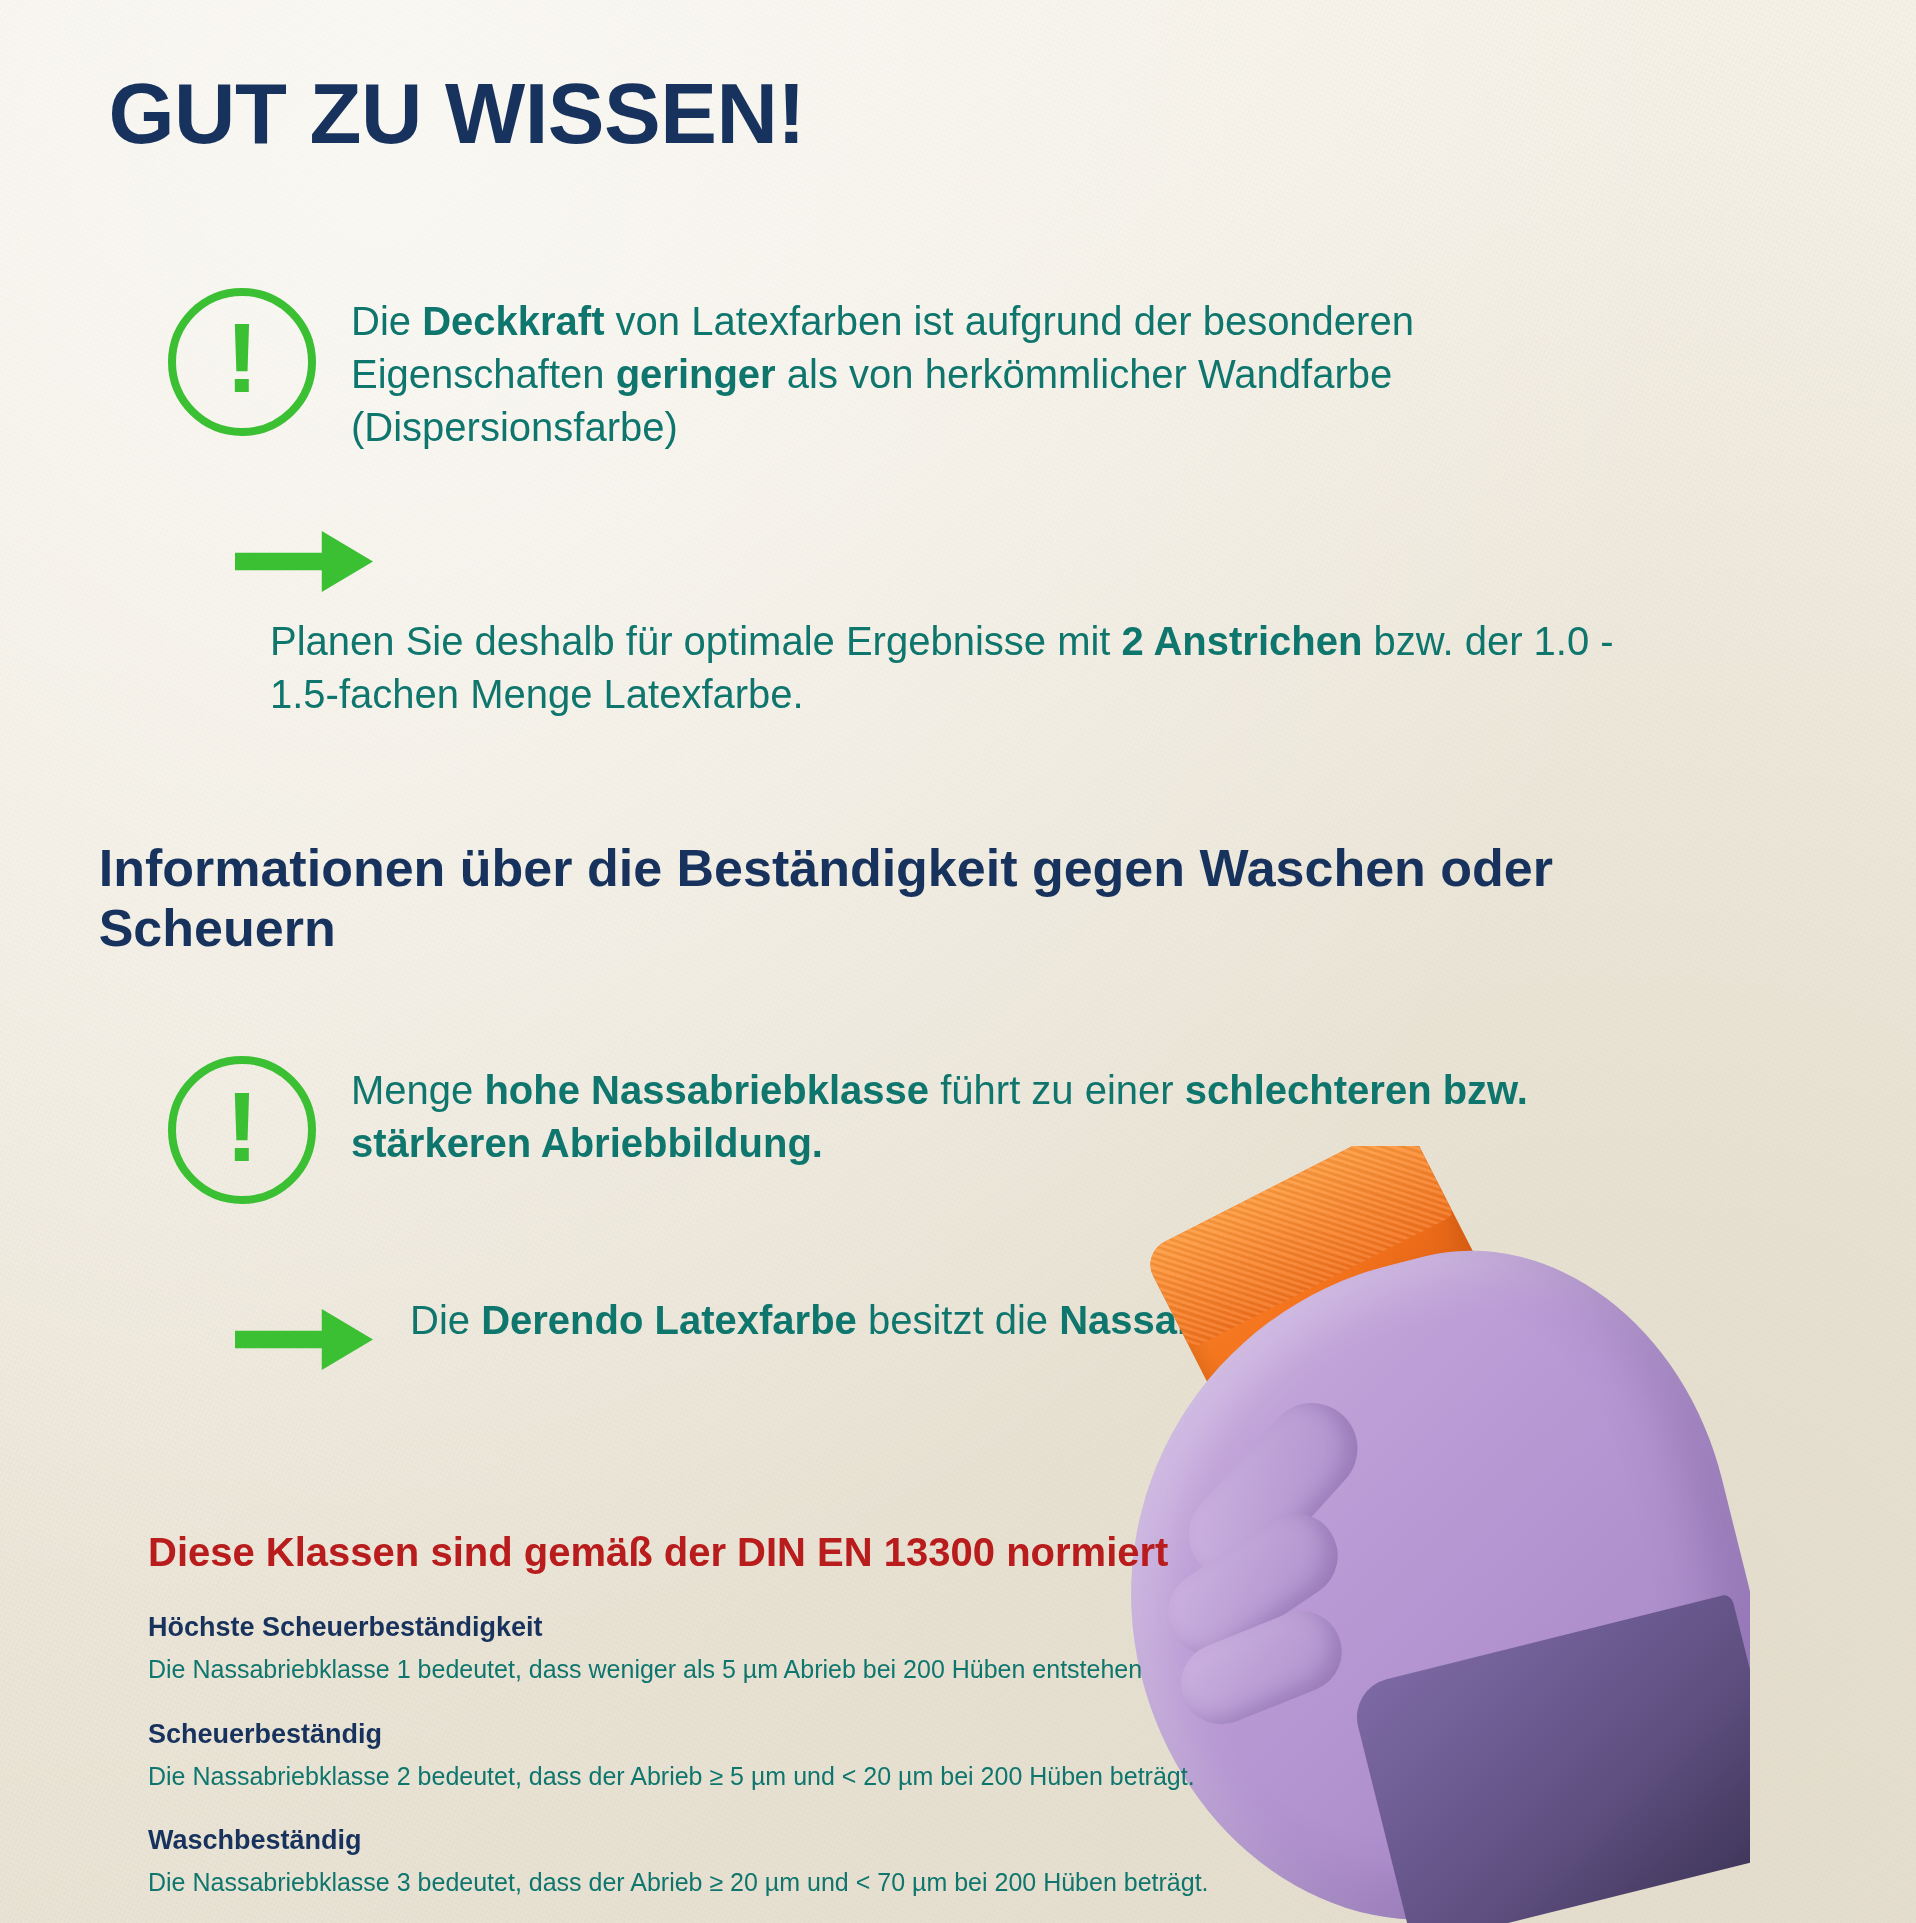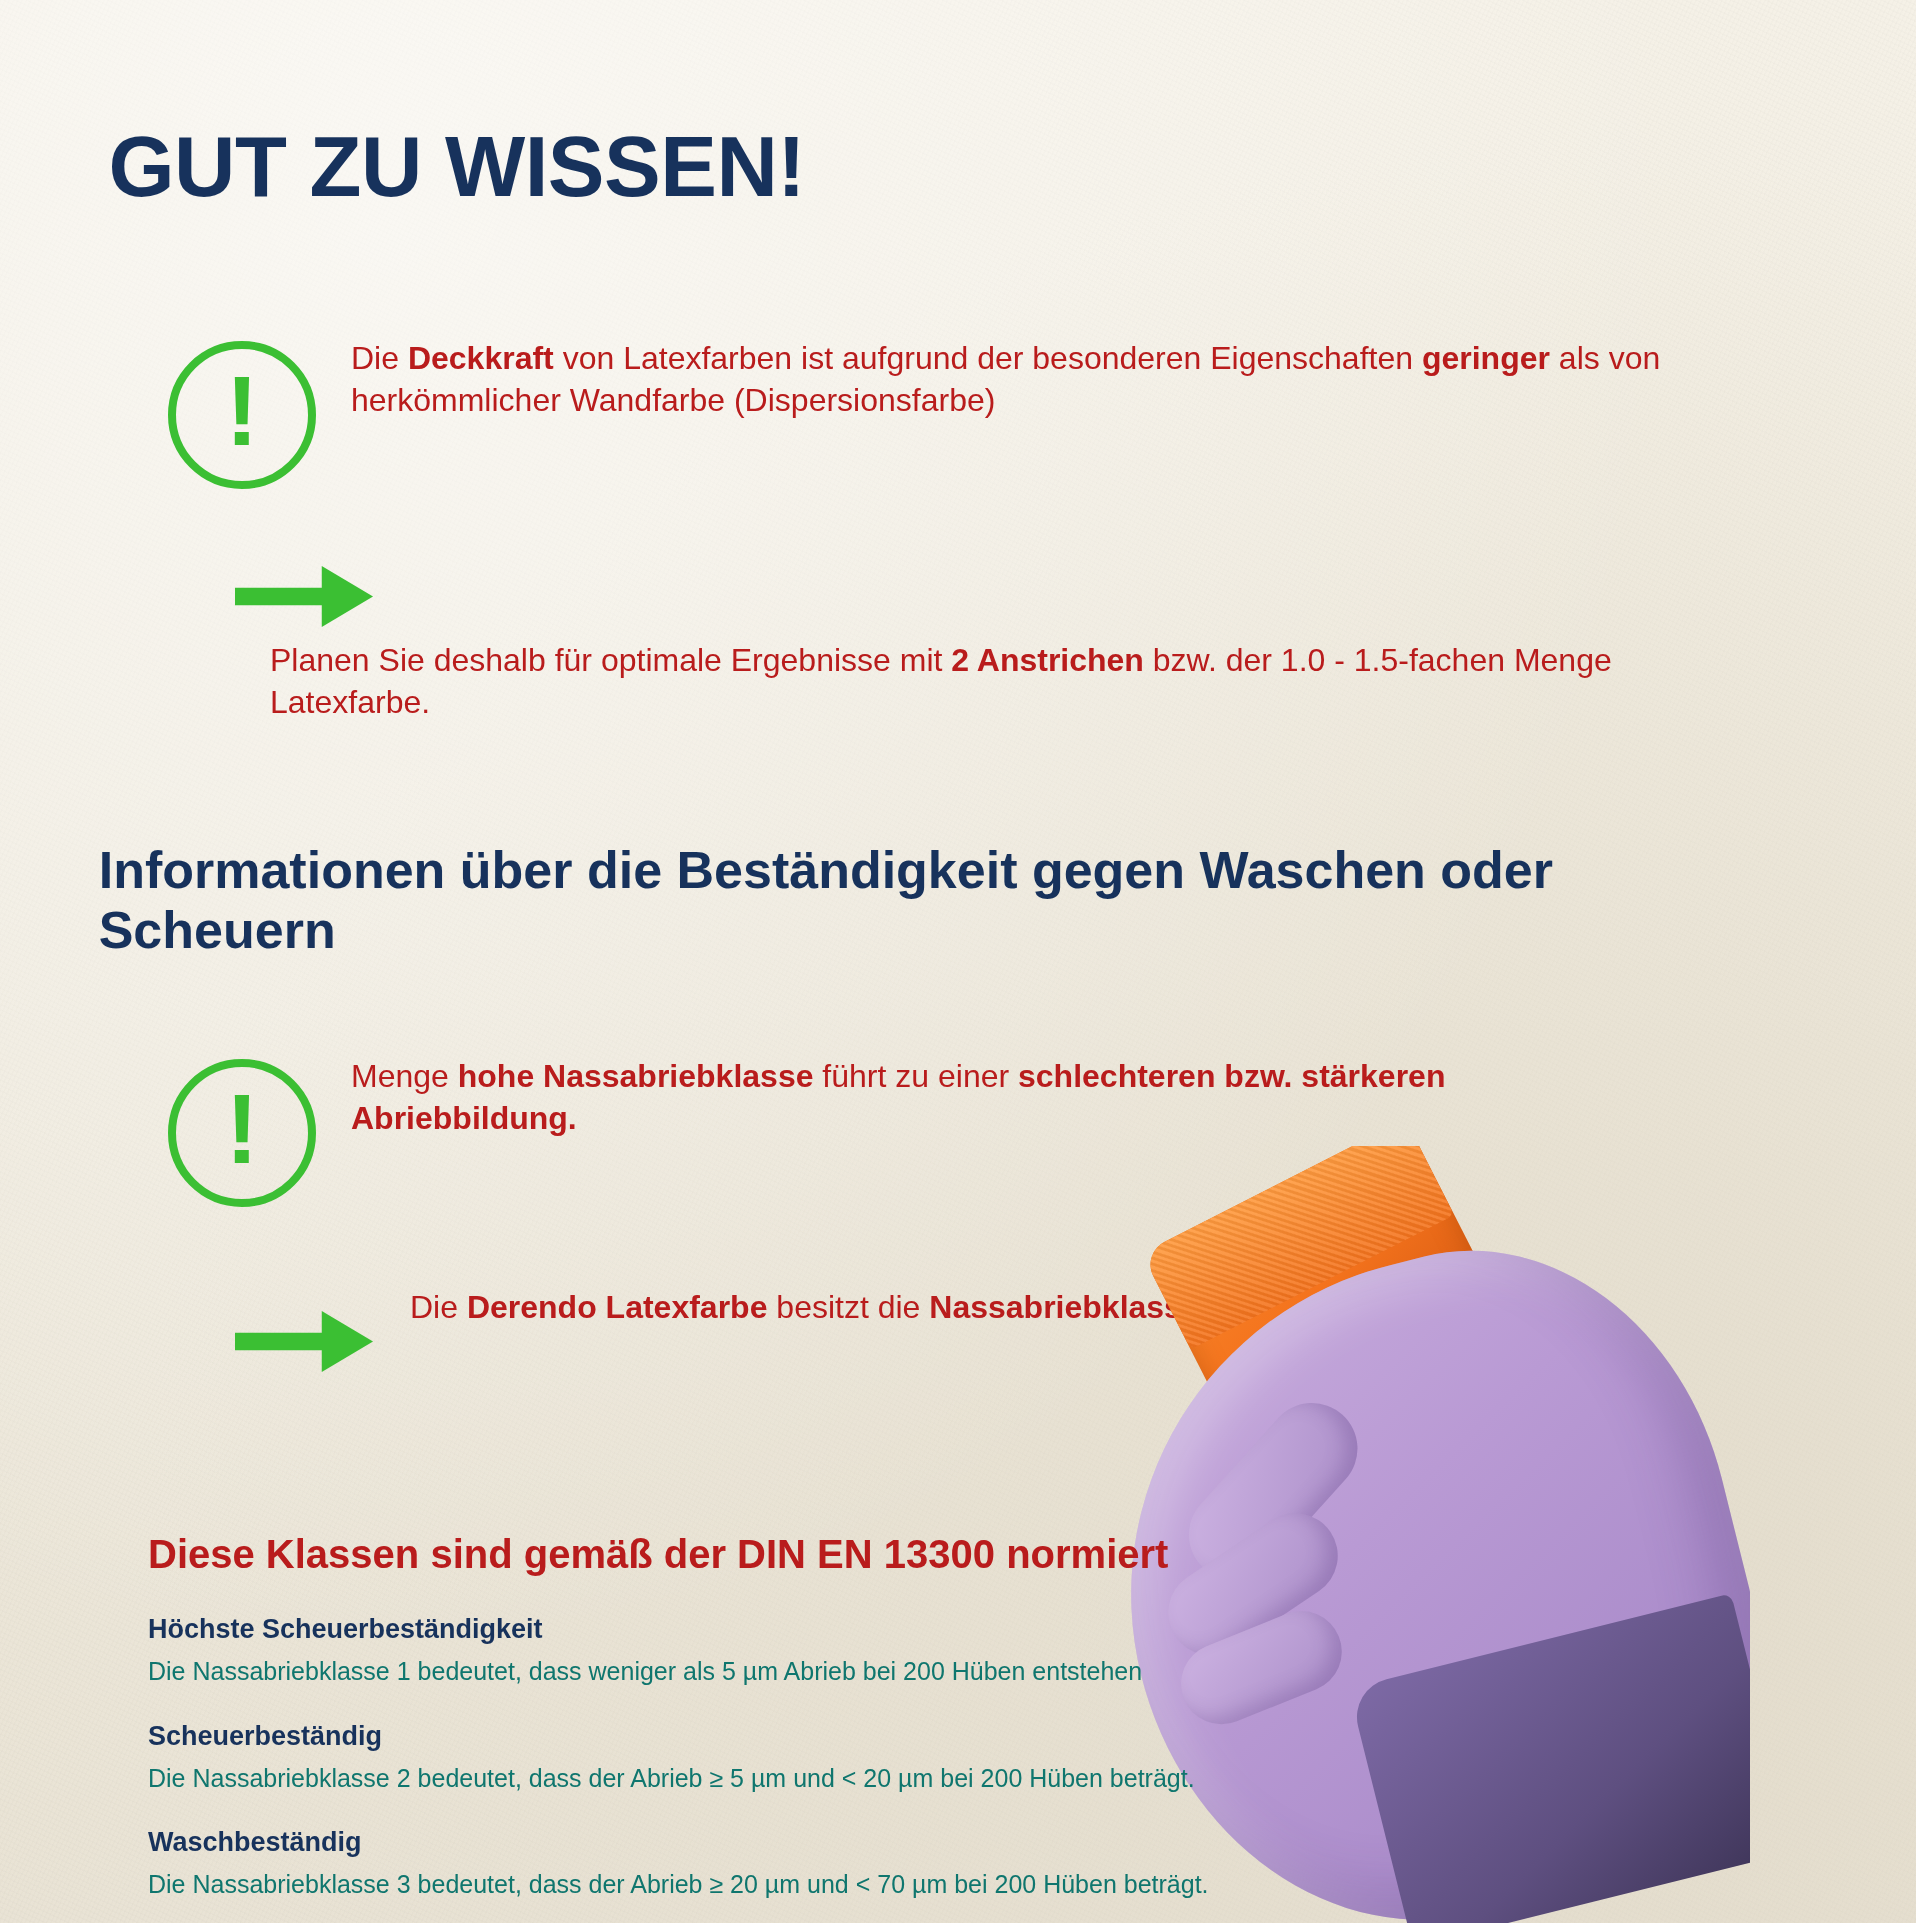--- a/index.html
+++ b/index.html
@@ -25,21 +25,21 @@
       repeating-linear-gradient(115deg, rgba(0,0,0,0.012) 0px, rgba(0,0,0,0.012) 1px, rgba(255,255,255,0.015) 2px, rgba(255,255,255,0.015) 3.9px),
       repeating-linear-gradient(25deg, rgba(0,0,0,0.010) 0px, rgba(0,0,0,0.010) 1px, rgba(255,255,255,0.012) 2px, rgba(255,255,255,0.012) 4.9px),
       linear-gradient(180deg, #f5f1e7 0%, #efeadd 55%, #e9e3d4 100%);
     pointer-events: none;
   }
   .page {
     position: relative;
     width: 1750px;
     height: 1924px;
     box-sizing: border-box;
-    padding: 94px 77px 0 77px;
+    padding: 41px 77px 0 77px;
   }
   h1.headline {
     font-size: 85px;
     line-height: 1.05;
     font-weight: bold;
     letter-spacing: -0.5px;
     margin: 27.6px 0 0 31.5px;
     color: #17325c;
   }
 
@@ -77,25 +77,26 @@
     flex: 0 0 auto;
     width: 140px;
     height: 85px;
     display: flex;
     align-items: center;
     margin-top: 13.8px;
   }
   .icon-arrow svg { display: block; }
 
   .block-text {
-    font-size: 32px;
+    font-size: 40px;
     line-height: 1.33;
     margin-left: 35px;
-    color: #b91c1c;
+    color: #0f766e;
     max-width: 1576px;
+    margin-top: 11px;
   }
   .block-text b { font-weight: bold; }
 
   .section-title {
     font-size: 52px;
     font-weight: bold;
     margin: 116px 0 0 21.7px;
     color: #17325c;
   }
 

